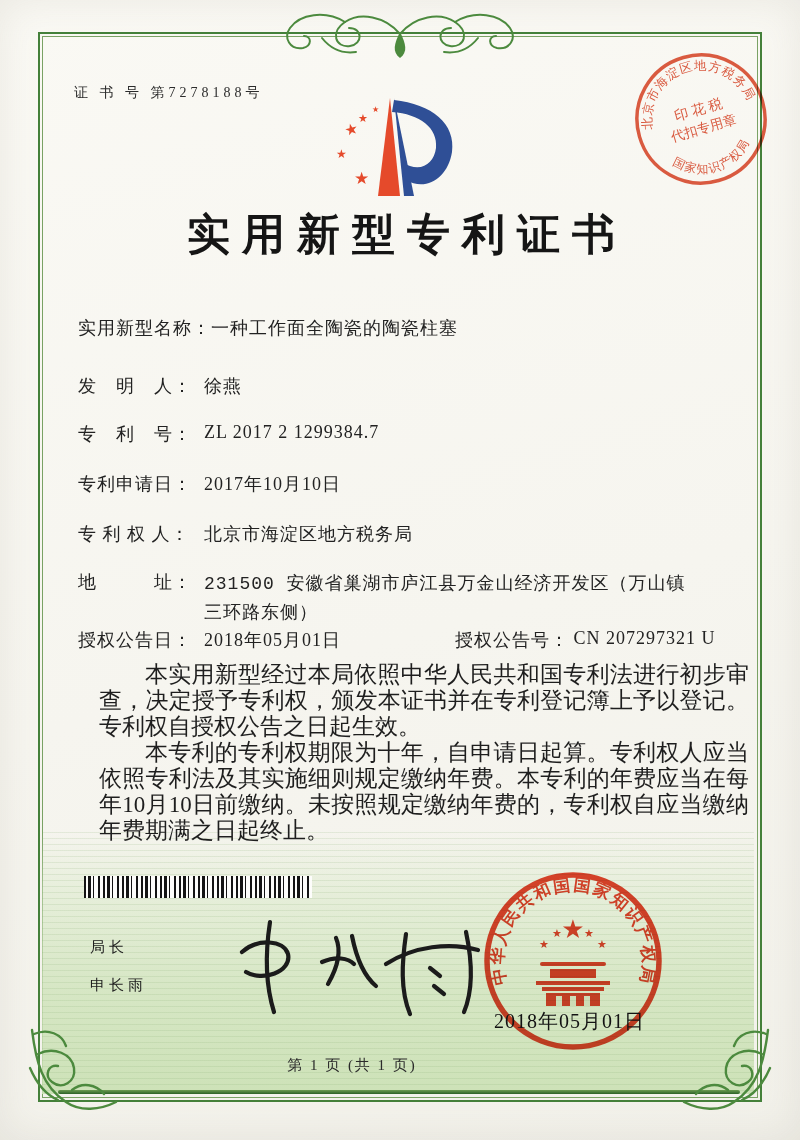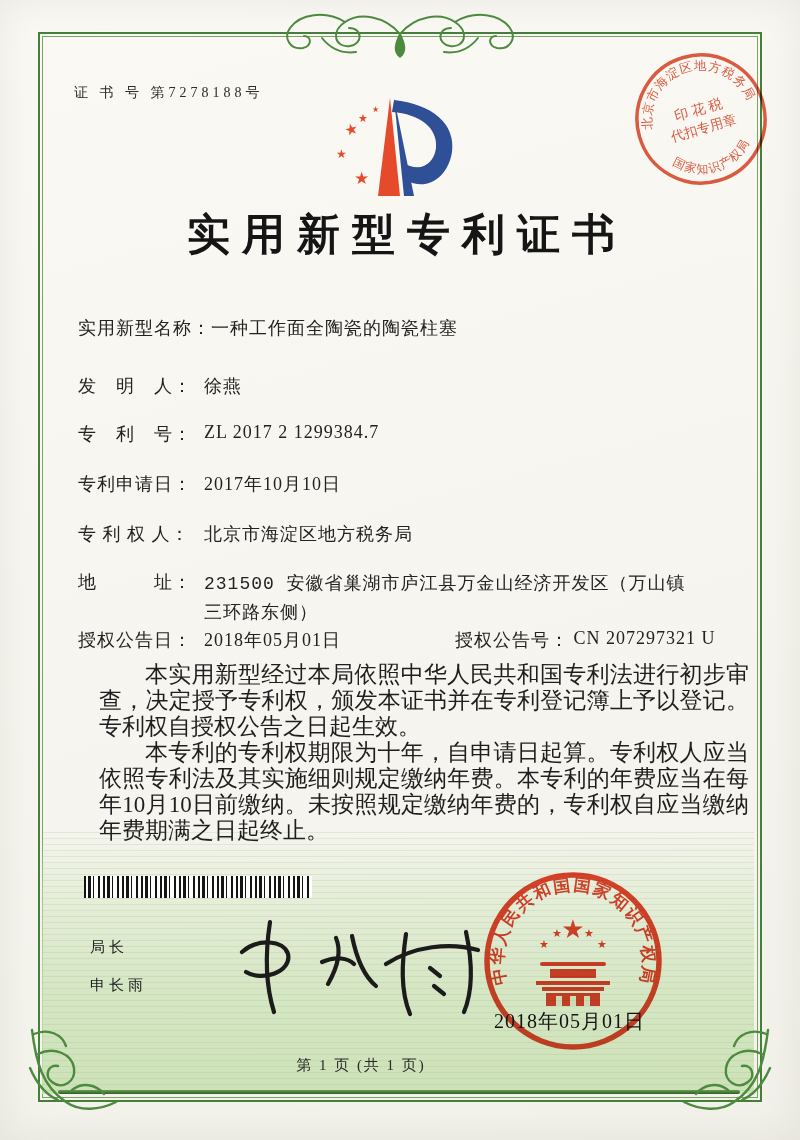--- a/index.html
+++ b/index.html
@@ -64,21 +64,21 @@
   .seal{
     position:absolute;left:478px;top:866px;width:190px;height:190px;z-index:4;
     mix-blend-mode:multiply;opacity:.95;
   }
   .seal-date{
     position:absolute;left:494px;top:1008px;z-index:5;
     font-size:20px;color:#131313;letter-spacing:1px;
   }
   .footer{
     position:absolute;left:0;top:1056px;width:704px;z-index:3;
-    text-align:center;font-size:15px;letter-spacing:2px;color:#2a2a2a;padding-left:9px;
+    text-align:center;font-size:15px;letter-spacing:2px;color:#2a2a2a;
   }
   .ornament-top{position:absolute;left:272px;top:8px;width:256px;height:52px;z-index:2;}
   .flourish{position:absolute;width:96px;height:92px;z-index:2;}
   .flourish.bl{left:24px;top:1024px;}
   .flourish.br{left:680px;top:1024px;transform:scaleX(-1);}
 </style>
 </head>
 <body>
 
 <div class="page">

